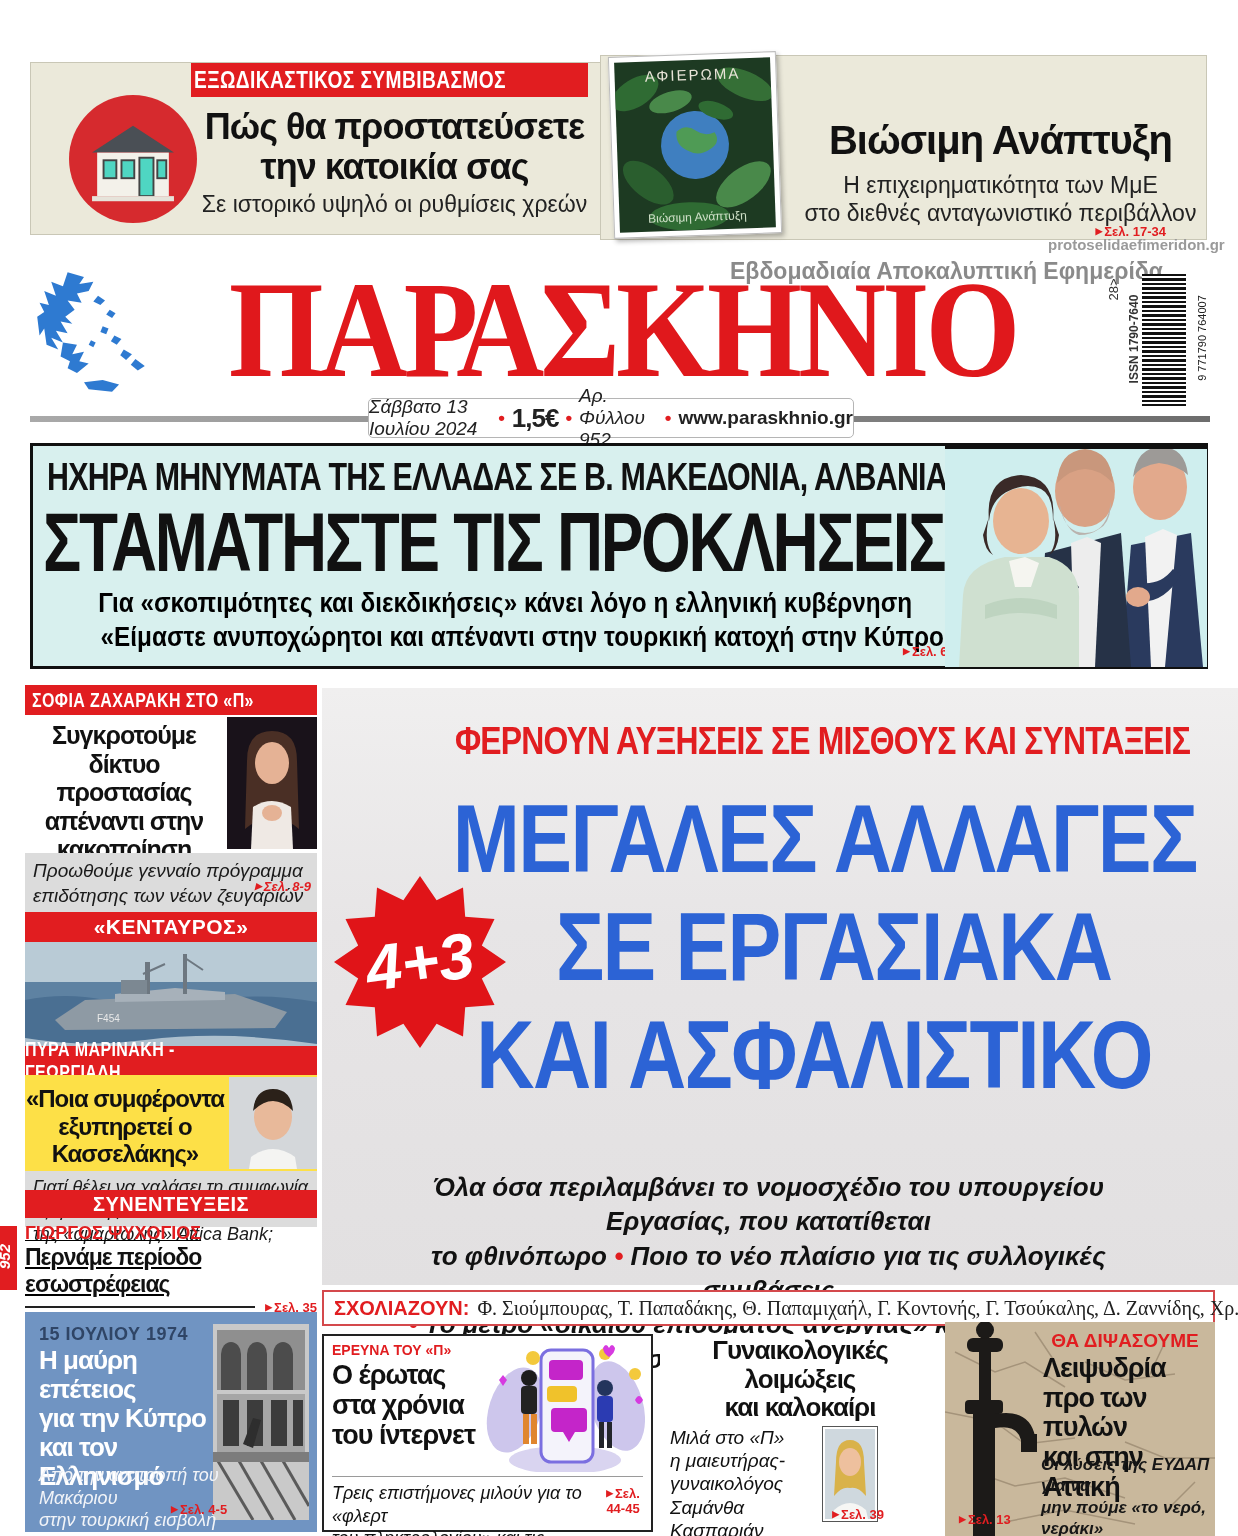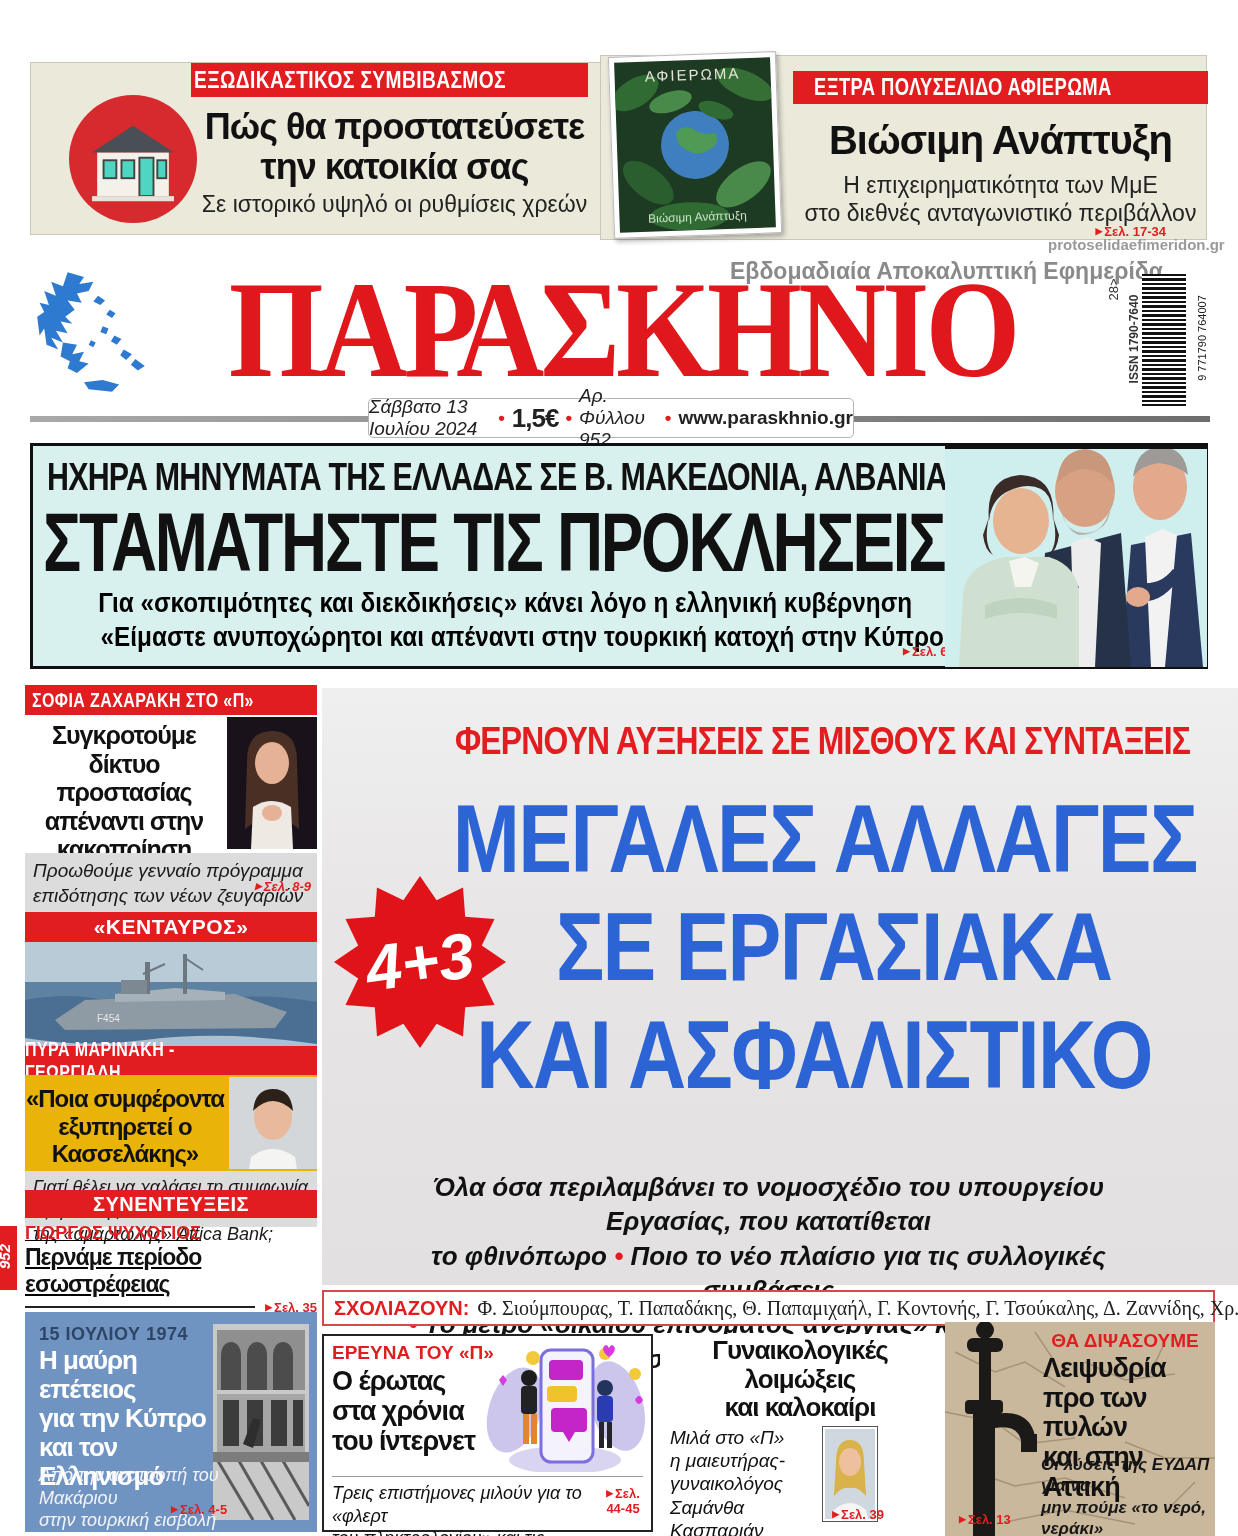--- a/index.html
+++ b/index.html
@@ -69,23 +69,20 @@
         <ellipse cx="70" cy="155" rx="40" ry="14" fill="#2f6b33"></ellipse>
         <circle cx="78" cy="84" r="34" fill="#3f7fc0"></circle>
         <path d="M60 70 q10 -8 20 0 q8 6 18 2 q6 10 -4 16 q-12 8 -22 2 q-14 -6 -12 -20z" fill="#4f9b55"></path>
         <ellipse cx="55" cy="40" rx="22" ry="10" fill="#49894a" transform="rotate(-15 55 40)"></ellipse>
         <ellipse cx="100" cy="50" rx="18" ry="8" fill="#2f6b33" transform="rotate(20 100 50)"></ellipse>
       </svg>
       <div class="ctr abs" style="left:0;top:6px;width:100%;color:#e8e4d8;font-size:15px;letter-spacing:2px;">ΑΦΙΕΡΩΜΑ</div>
       <div class="ctr abs" style="left:0;bottom:6px;width:100%;color:#cfe0c8;font-size:12px;">Βιώσιμη Ανάπτυξη</div>
     </div>
   </div>
-  <div class="redbar abs" style="left:192px;top:15px;width:415px;height:33px;font-size:23px;">
-    <span class="condL">ΕΞΤΡΑ ΠΟΛΥΣΕΛΙΔΟ ΑΦΙΕΡΩΜΑ</span>
-  </div>
   <div class="hl ctr abs" style="left:192px;top:62px;width:415px;font-size:40px;letter-spacing:-1px;">Βιώσιμη Ανάπτυξη</div>
   <div class="ctr ml abs" style="left:192px;top:116px;width:415px;font-size:23px;color:#222;line-height:1.2;">Η επιχειρηματικότητα των ΜμΕ
 στο διεθνές ανταγωνιστικό περιβάλλον</div>
   <div class="pgm abs" style="right:40px;top:168px;">
     <span class="tri">▶</span><span>Σελ. 17-34</span>
   </div>
 </div>
 
 <div class="abs b" style="left:1048px;top:236px;font-size:15px;color:#9a9a9a;">protoselidaefimeridon.gr</div>
 
@@ -238,21 +235,21 @@
     <div class="pgm abs" style="right:6px;top:9px;">
       <span class="tri">▶</span><span>Σελ. 3</span>
     </div>
   </div>
 </div>
 
 <div class="abs" style="left:25px;top:1046px;width:292px;">
   <div class="redbar" style="height:29px;font-size:20px;">
     <span class="condL">ΠΥΡΑ ΜΑΡΙΝΑΚΗ - ΓΕΩΡΓΙΑΔΗ</span>
   </div>
-  <div style="position:relative;height:96px;background:#eab308;">
+  <div style="position:relative;height:96px;background:#fde047;">
     <div class="hl ml ctr" style="position:absolute;left:0;top:10px;width:200px;font-size:24px;line-height:1.15;letter-spacing:-1px;">«Ποια συμφέροντα
 εξυπηρετεί ο Κασσελάκης»</div>
     <span style="position:absolute;right:0;top:2px;">
       <svg viewBox="0 0 88 92" style="width:88px;height:92px;">
         <rect width="88" height="92" fill="#d4d7da"></rect>
         <ellipse cx="44" cy="40" rx="19" ry="23" fill="#e8b99a"></ellipse>
         <path d="M24 34 Q26 12 44 12 Q62 12 64 34 Q54 24 44 24 Q34 24 24 34 Z" fill="#2b2119"></path>
         <path d="M22 80 Q44 64 66 80 L68 92 L20 92 Z" fill="#f4f4f2"></path>
       </svg>
     </span>
@@ -363,21 +360,21 @@
   </div>
 </div>
 
 <div class="abs" style="left:322px;top:1290px;width:893px;height:36px;background:#fff;border:2px solid #d4494c;
             display:flex;align-items:center;padding:0 10px;gap:8px;">
   <span class="red b" style="font-size:20px;">ΣΧΟΛΙΑΖΟΥΝ:</span>
   <span style="font-family:'Liberation Serif',serif;font-size:20px;color:#222;white-space:nowrap;">Φ. Σιούμπουρας, Τ. Παπαδάκης, Θ. Παπαμιχαήλ, Γ. Κοντονής, Γ. Τσούκαλης, Δ. Ζαννίδης, Χρ. Γιαννούλης, Ιονιστής</span>
 </div>
 
 <div class="abs" style="left:322px;top:1334px;width:331px;height:198px;background:#fff;border:2px solid #222;padding:6px 8px;">
-  <div class="red b" style="font-size:19px;">ΕΡΕΥΝΑ ΤΟΥ «Π»</div>
+  <div class="red b" style="font-size:14px;">ΕΡΕΥΝΑ ΤΟΥ «Π»</div>
   <div class="hl ml" style="font-size:27px;line-height:1.12;letter-spacing:-1px;margin-top:2px;">Ο έρωτας
 στα χρόνια
 του ίντερνετ</div>
   <span style="position:absolute;right:6px;top:4px;">
     <svg viewBox="0 0 160 132" style="width:160px;height:132px;">
       <ellipse cx="30" cy="70" rx="26" ry="44" fill="#cdc6ec" transform="rotate(18 30 70)"></ellipse>
       <ellipse cx="132" cy="66" rx="26" ry="46" fill="#cdc6ec" transform="rotate(-16 132 66)"></ellipse>
       <ellipse cx="80" cy="120" rx="56" ry="14" fill="#d9d4f0"></ellipse>
       <rect x="56" y="10" width="52" height="112" rx="10" fill="#f4f3fb" stroke="#7b6fe0" stroke-width="3"></rect>
       <rect x="64" y="20" width="34" height="20" rx="4" fill="#c425c9"></rect>

